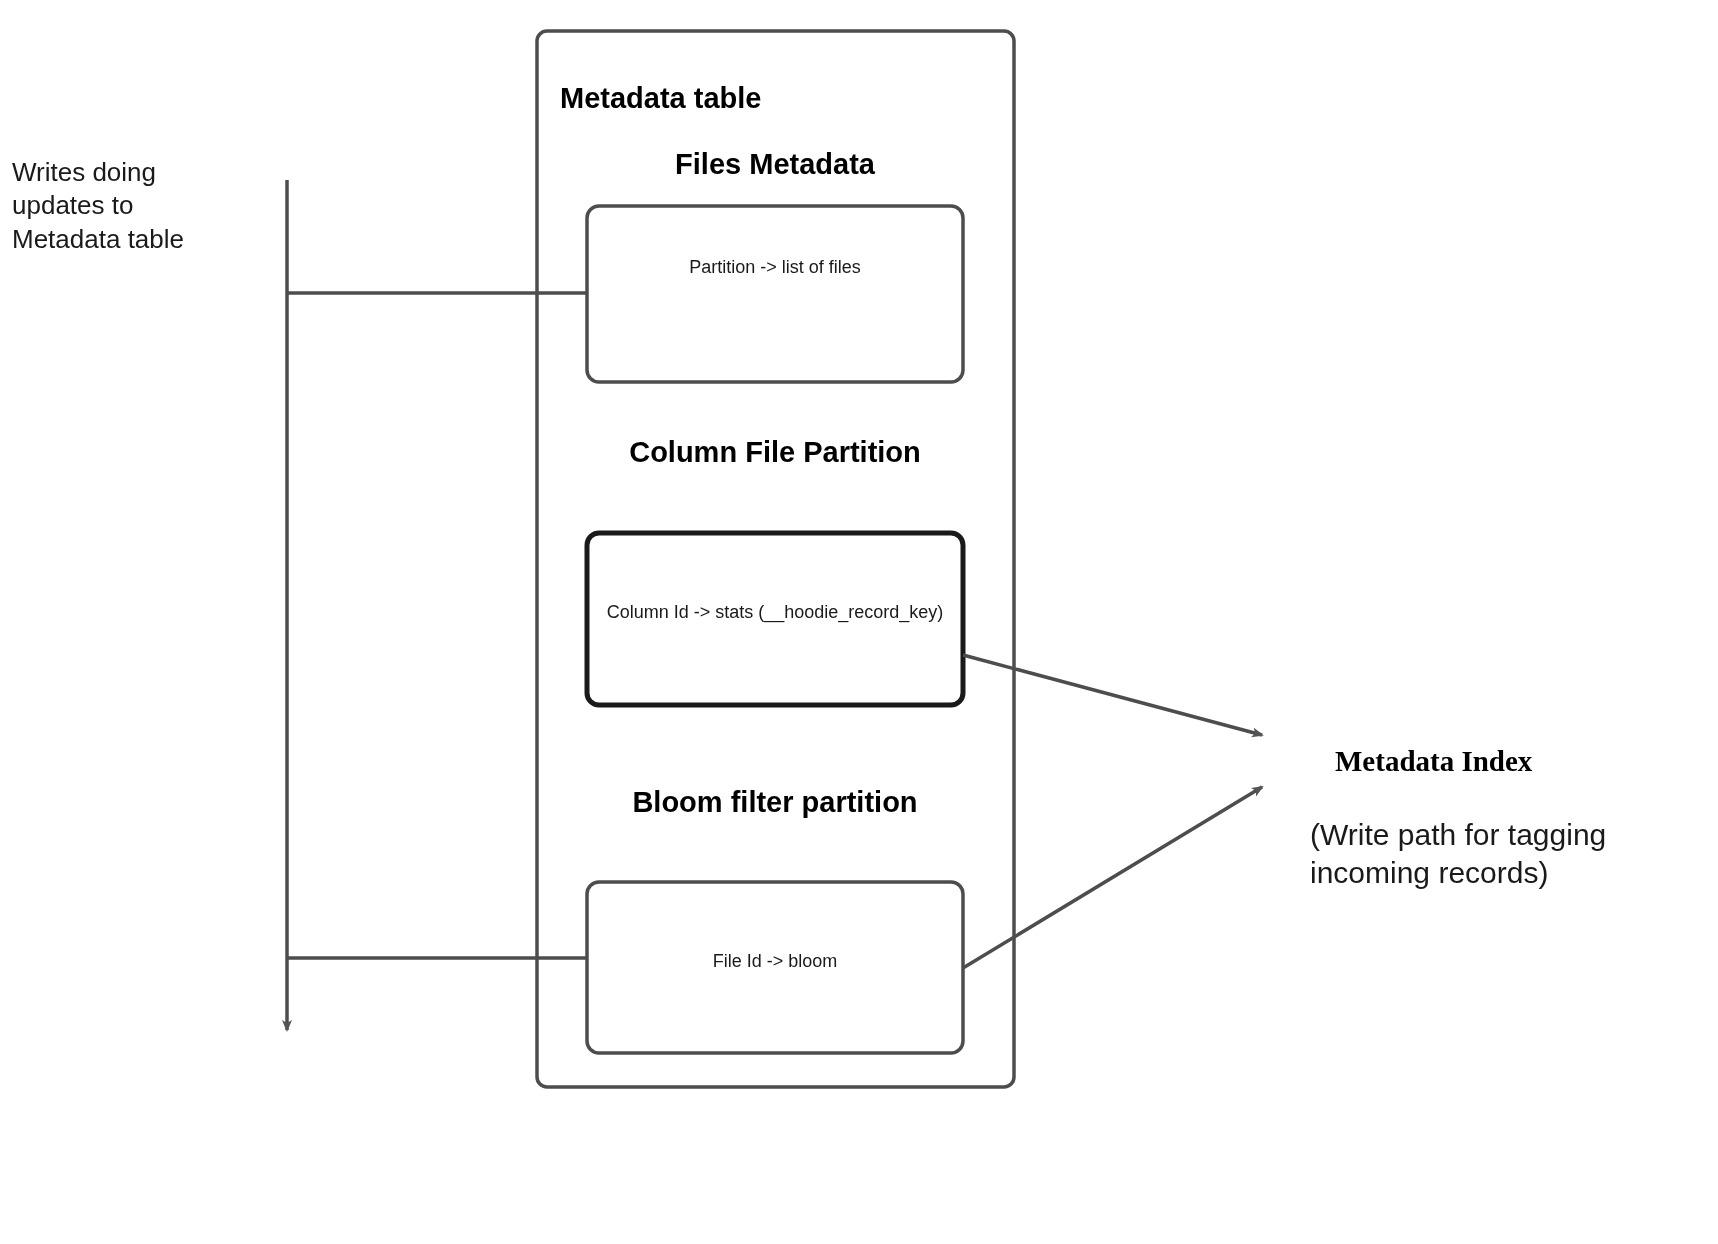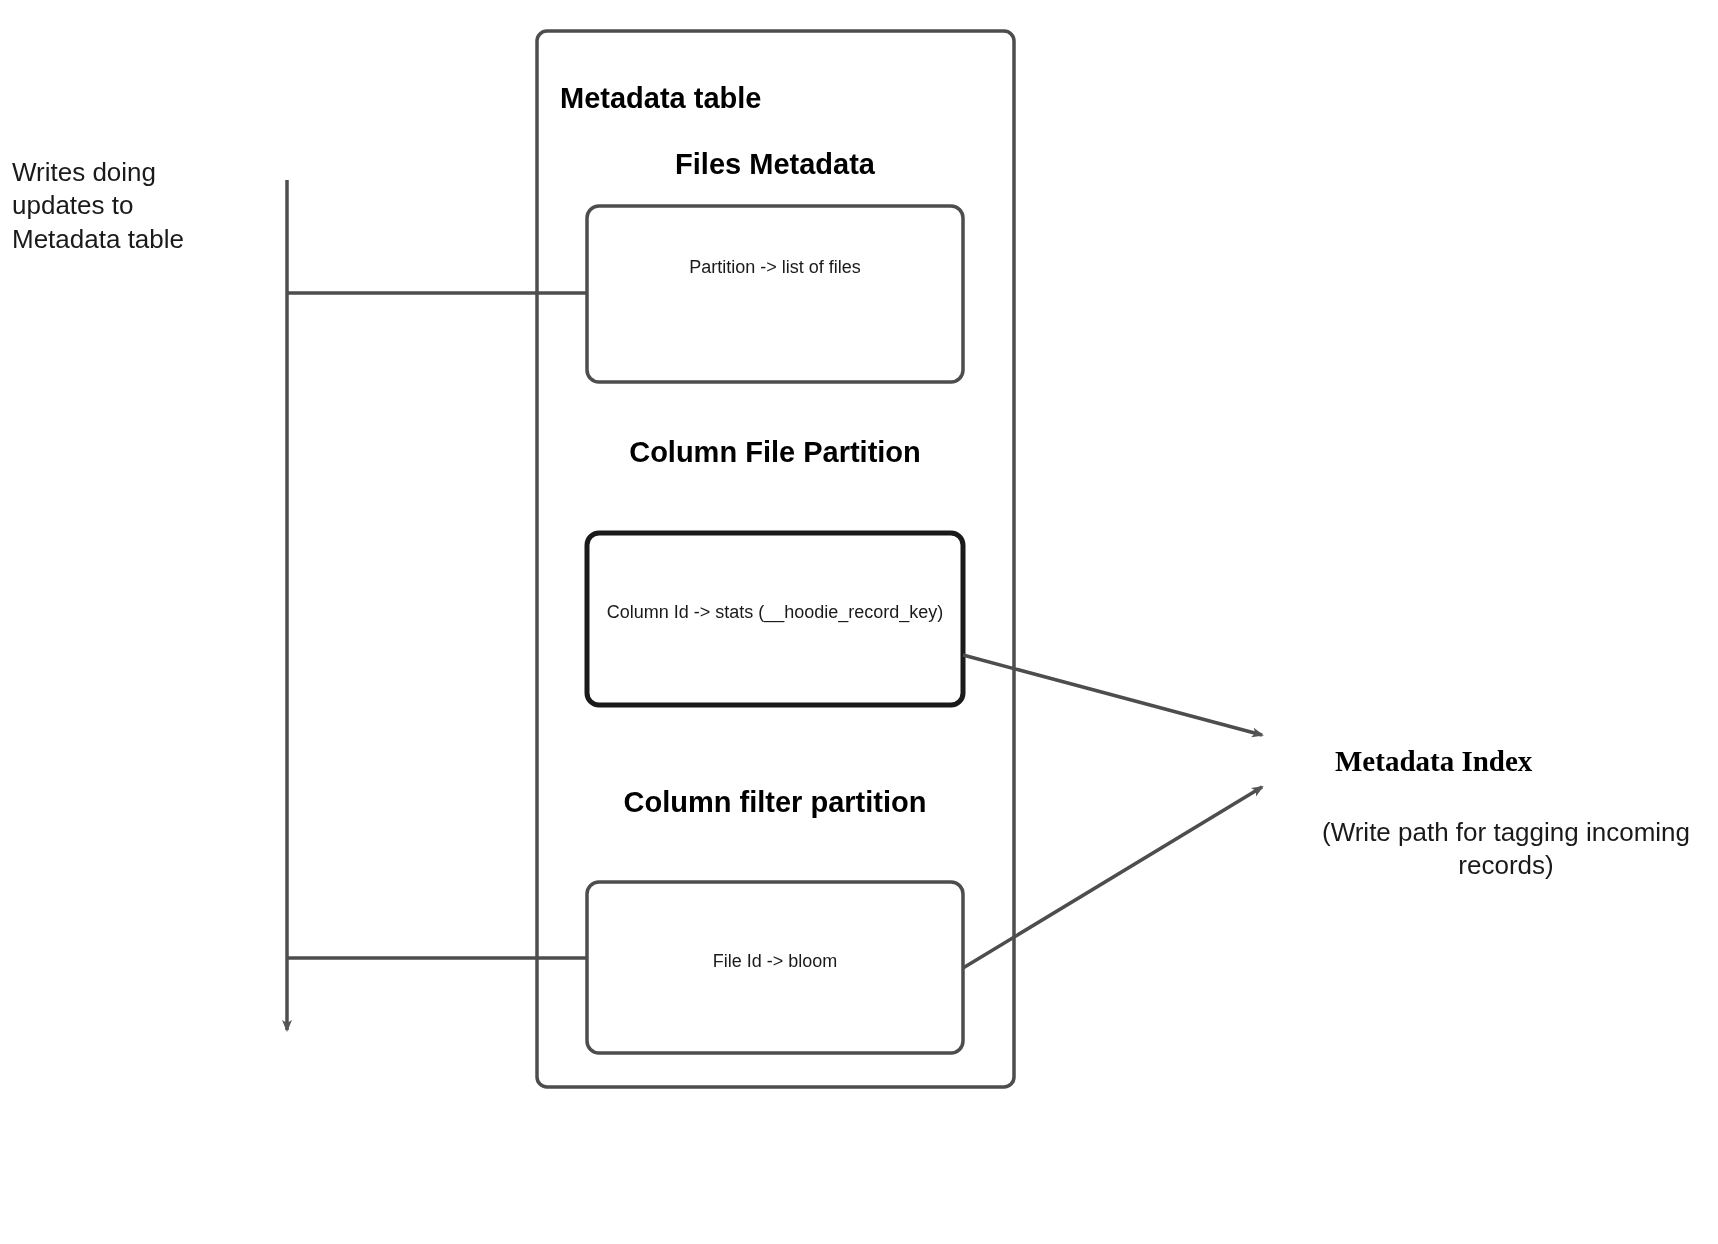--- a/index.html
+++ b/index.html
@@ -81,22 +81,22 @@
     width: 420px;
     font-size: 29px;
     font-weight: bold;
     color: #000;
     font-family: Liberation Serif, serif;
   }
   #metadata-index-caption {
     left: 1310px;
     top: 816px;
     width: 392px;
-    text-align: center;
-    font-size: 26px;
+    text-align: left;
+    font-size: 30px;
     color: #1a1a1a;
   }
 </style>
 </head>
 <body>
 
 <div id="canvas">
 
   <svg class="layer" viewBox="0 0 1718 1244" xmlns="http://www.w3.org/2000/svg">
 
@@ -134,21 +134,21 @@
 
   <div class="part-title" id="files-partition-title">Files Metadata</div>
 
   <div class="box-label" id="files-box-label">Partition -&gt; list of files</div>
 
   <div class="part-title" id="colstats-partition-title">Column File Partition</div>
 
   <div class="box-label" id="colstats-box-label">Column Id  -&gt; stats
 (__hoodie_record_key)</div>
 
-  <div class="part-title" id="bloom-partition-title">Column filter partition</div>
+  <div class="part-title" id="bloom-partition-title">Bloom filter partition</div>
 
   <div class="box-label" id="bloom-box-label">File Id -&gt; bloom</div>
 
   <div class="txt" id="metadata-index-title">Metadata Index</div>
 
   <div class="txt" id="metadata-index-caption">(Write path for tagging incoming records)</div>
 
 </div>
 
 </body></html>

